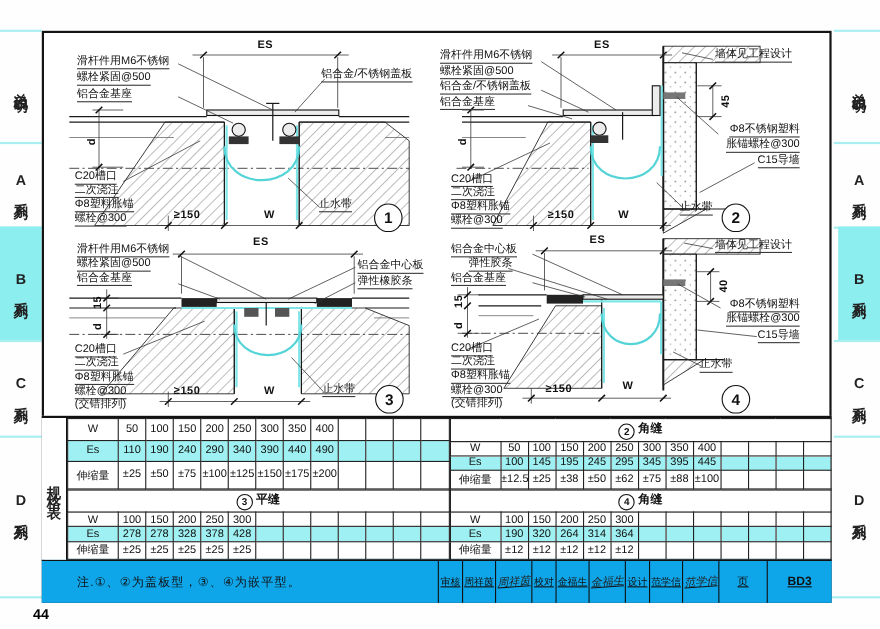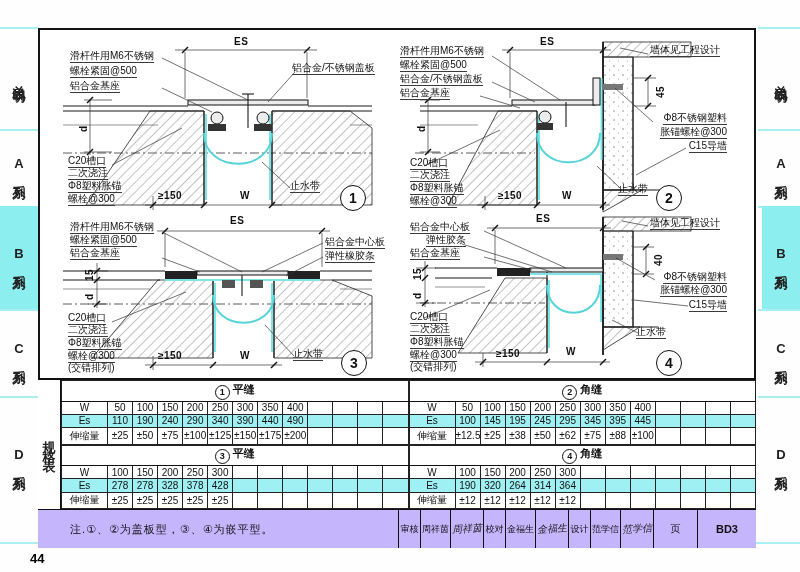--- a/index.html
+++ b/index.html
@@ -45,26 +45,26 @@
   .spec-col{flex:1;display:flex;flex-direction:column;min-width:0;}
   .spec-col table{border-collapse:collapse;table-layout:fixed;width:100%;height:50%;}
   .spec-col td{border:1px solid #222;font-size:10px;text-align:center;padding:0;overflow:hidden;
                white-space:nowrap;}
   .spec-col tr.hd td{font-size:11px;font-weight:bold;border-bottom:1.5px solid #111;}
   .spec-col tr.hl td{background:#9ff0f2;}
   .cnum{display:inline-block;width:13px;height:13px;border:1.2px solid #111;border-radius:50%;
         line-height:13px;font-size:9px;text-align:center;margin-right:3px;font-weight:bold;vertical-align:-2px;}
   
   .footer{position:absolute;left:38px;top:509px;width:718px;height:39px;display:flex;
-          border-top:1.5px solid #111;box-sizing:border-box;background:#c4b5fd;}
+          border-top:1.5px solid #111;box-sizing:border-box;background:#0ea5e9;}
   .note-cell{width:360px;display:flex;align-items:center;padding-left:32px;box-sizing:border-box;
              font-size:11px;letter-spacing:1px;}
   .title-block{flex:1;border-left:1.5px solid #111;display:flex;flex-direction:column;box-sizing:border-box;}
   .tb-row1{display:flex;height:22px;border-bottom:1px solid #111;}
-  .tb-row2{display:flex;flex:1;}
+  .tb-row2{display:flex;flex:1;text-decoration:underline;}
   .tb-title{width:254px;border-right:1px solid #111;font-size:15.5px;font-weight:bold;
             display:flex;align-items:center;justify-content:center;letter-spacing:.5px;box-sizing:border-box;}
   .tb-k{width:44px;border-right:1px solid #111;font-size:10px;display:flex;align-items:center;
         justify-content:center;box-sizing:border-box;}
   .tb-v{flex:1;font-size:11px;font-weight:bold;display:flex;align-items:center;justify-content:center;}
   .tb-c{border-right:1px solid #111;font-size:9px;display:flex;align-items:center;justify-content:center;
         box-sizing:border-box;overflow:hidden;white-space:nowrap;}
   .tb-c.w1{width:22px}.tb-c.w2{width:30px}.tb-c.w3{width:33px}
   .sig{font-family:"DejaVu Serif",serif;font-style:italic;transform:rotate(-4deg);font-size:10px;color:#222;}
   .page-num{position:absolute;left:30px;top:551px;font-size:13px;font-weight:bold;color:#000000;}
@@ -413,23 +413,20 @@
             <col>
             <col>
             <col>
             <col>
             <col>
             <col>
             <col>
             <col>
           </colgroup>
           <tbody>
-            <tr class="hd">
-              <td colspan="13"><span class="cnum">1</span>平缝</td>
-            </tr>
             <tr class="">
               <td>W</td>
               <td>50</td>
               <td>100</td>
               <td>150</td>
               <td>200</td>
               <td>250</td>
               <td>300</td>
               <td>350</td>
               <td>400</td>

